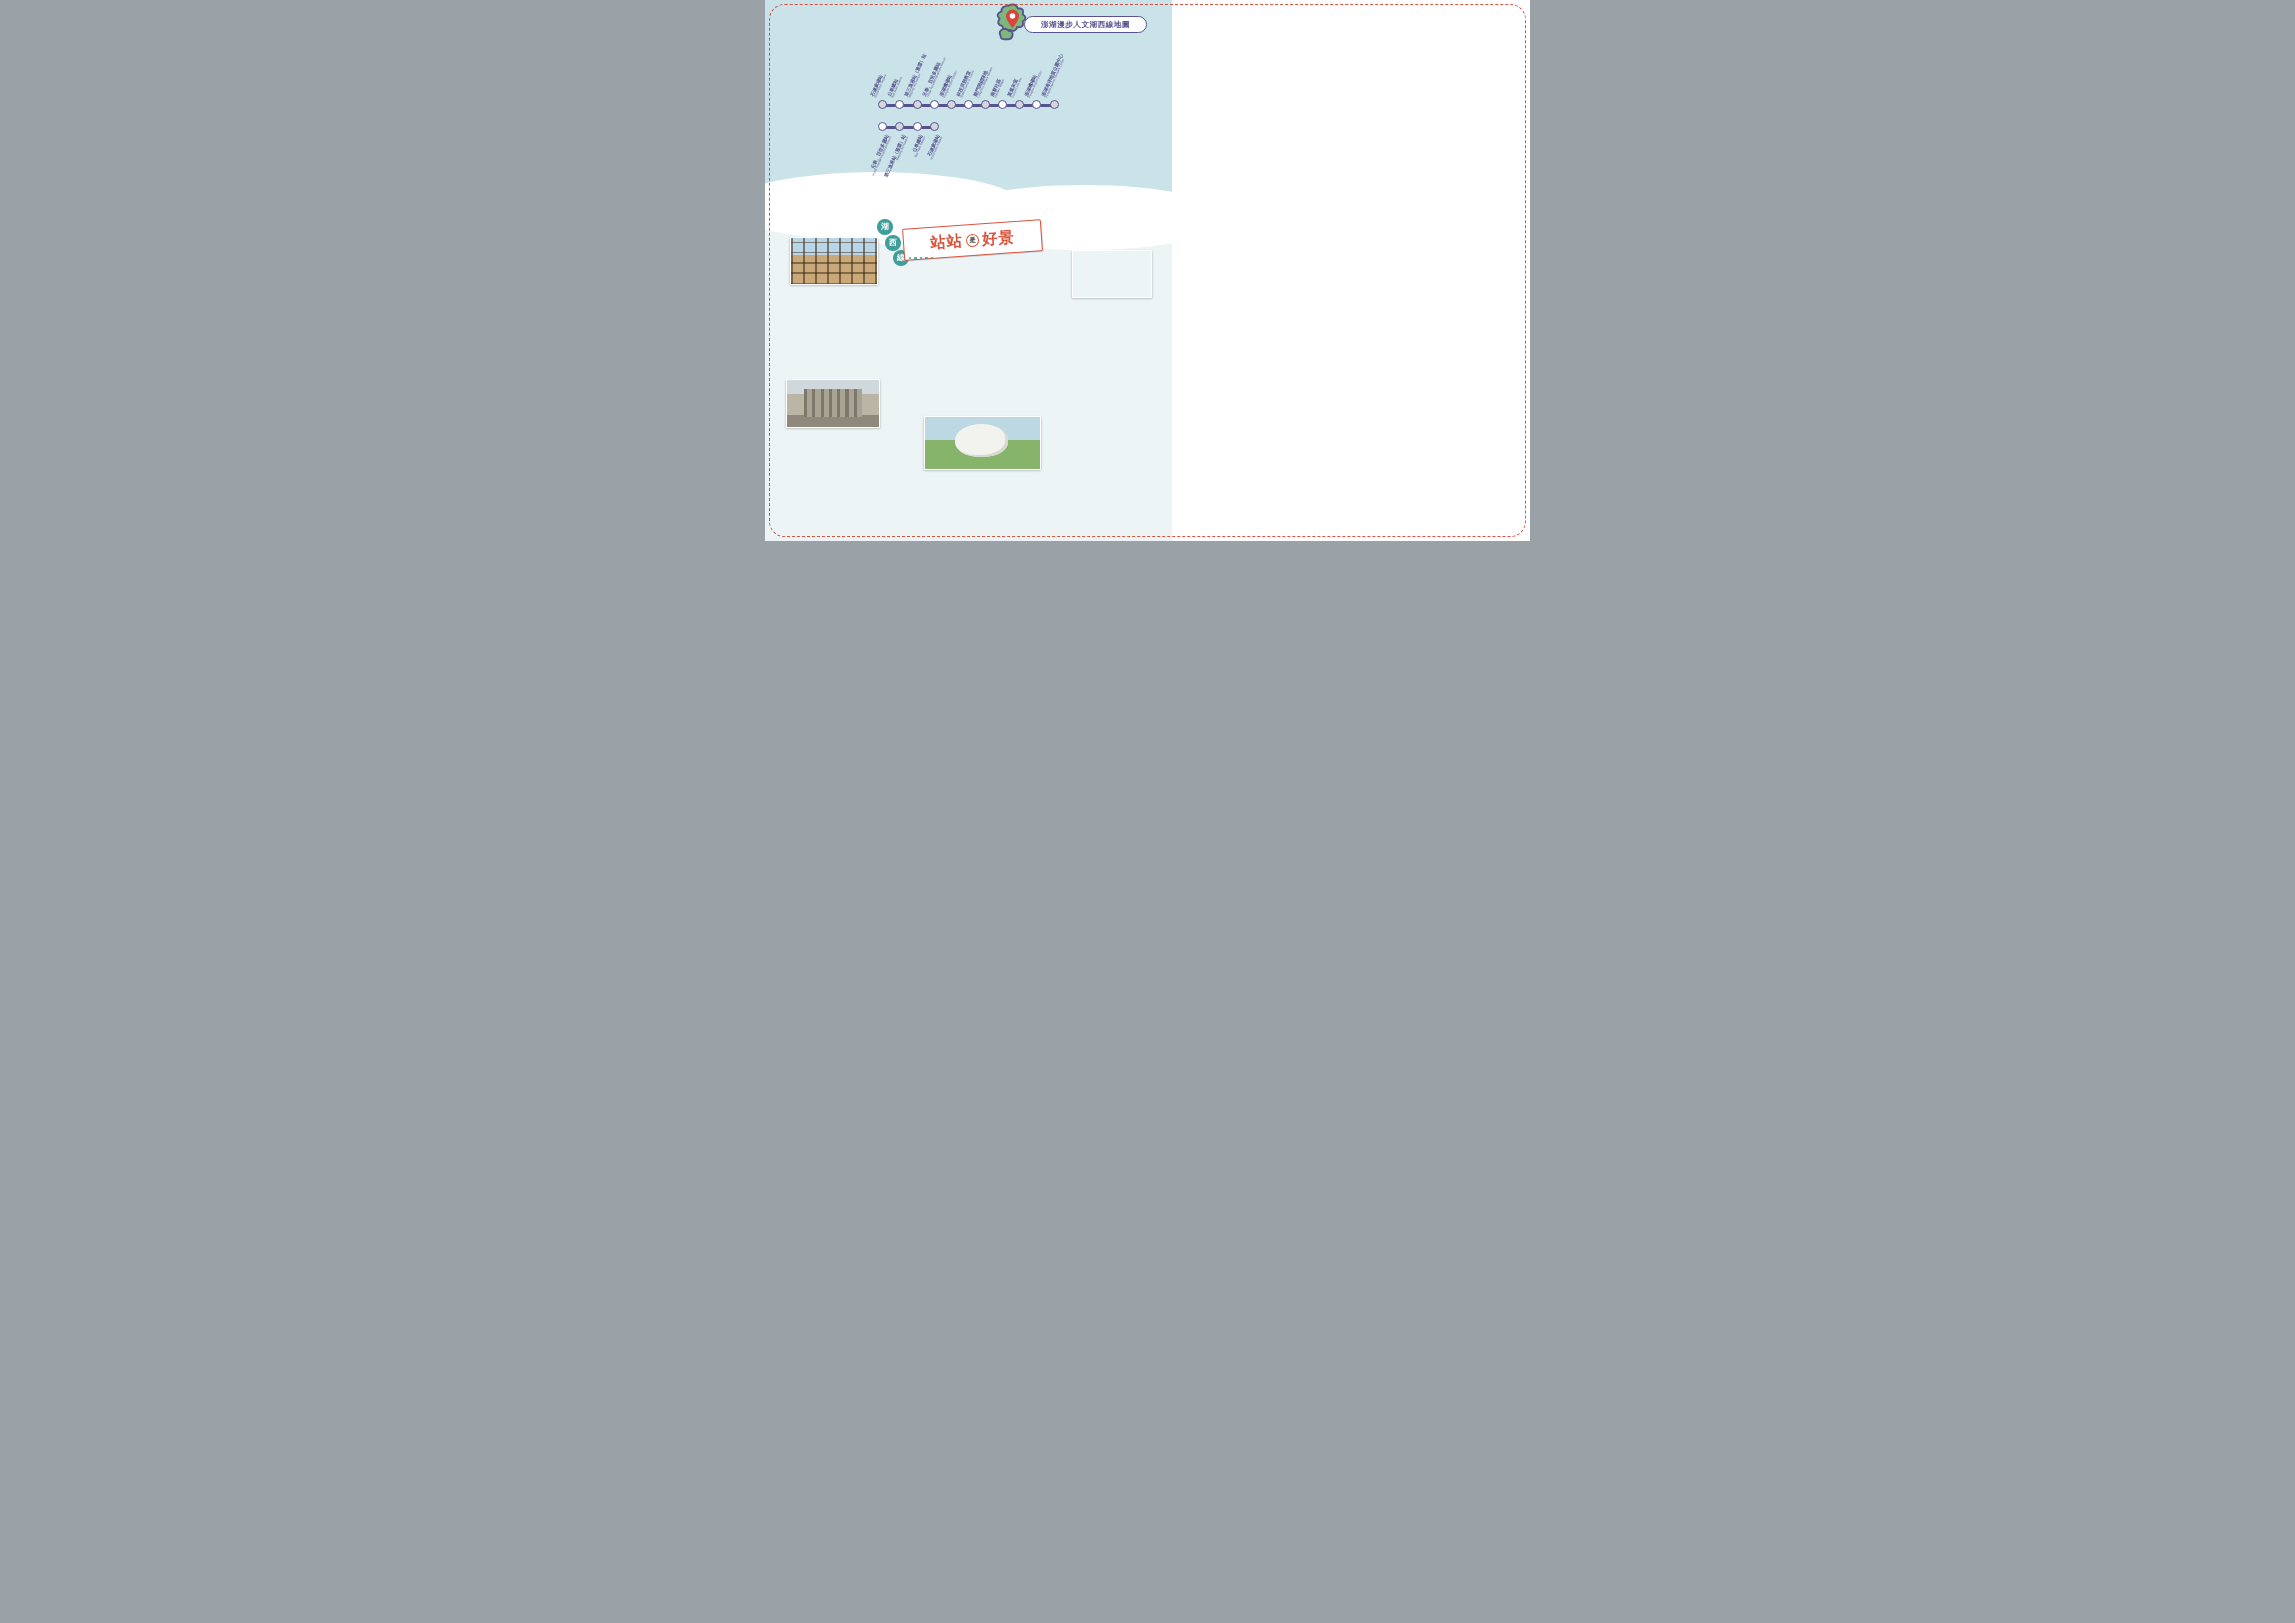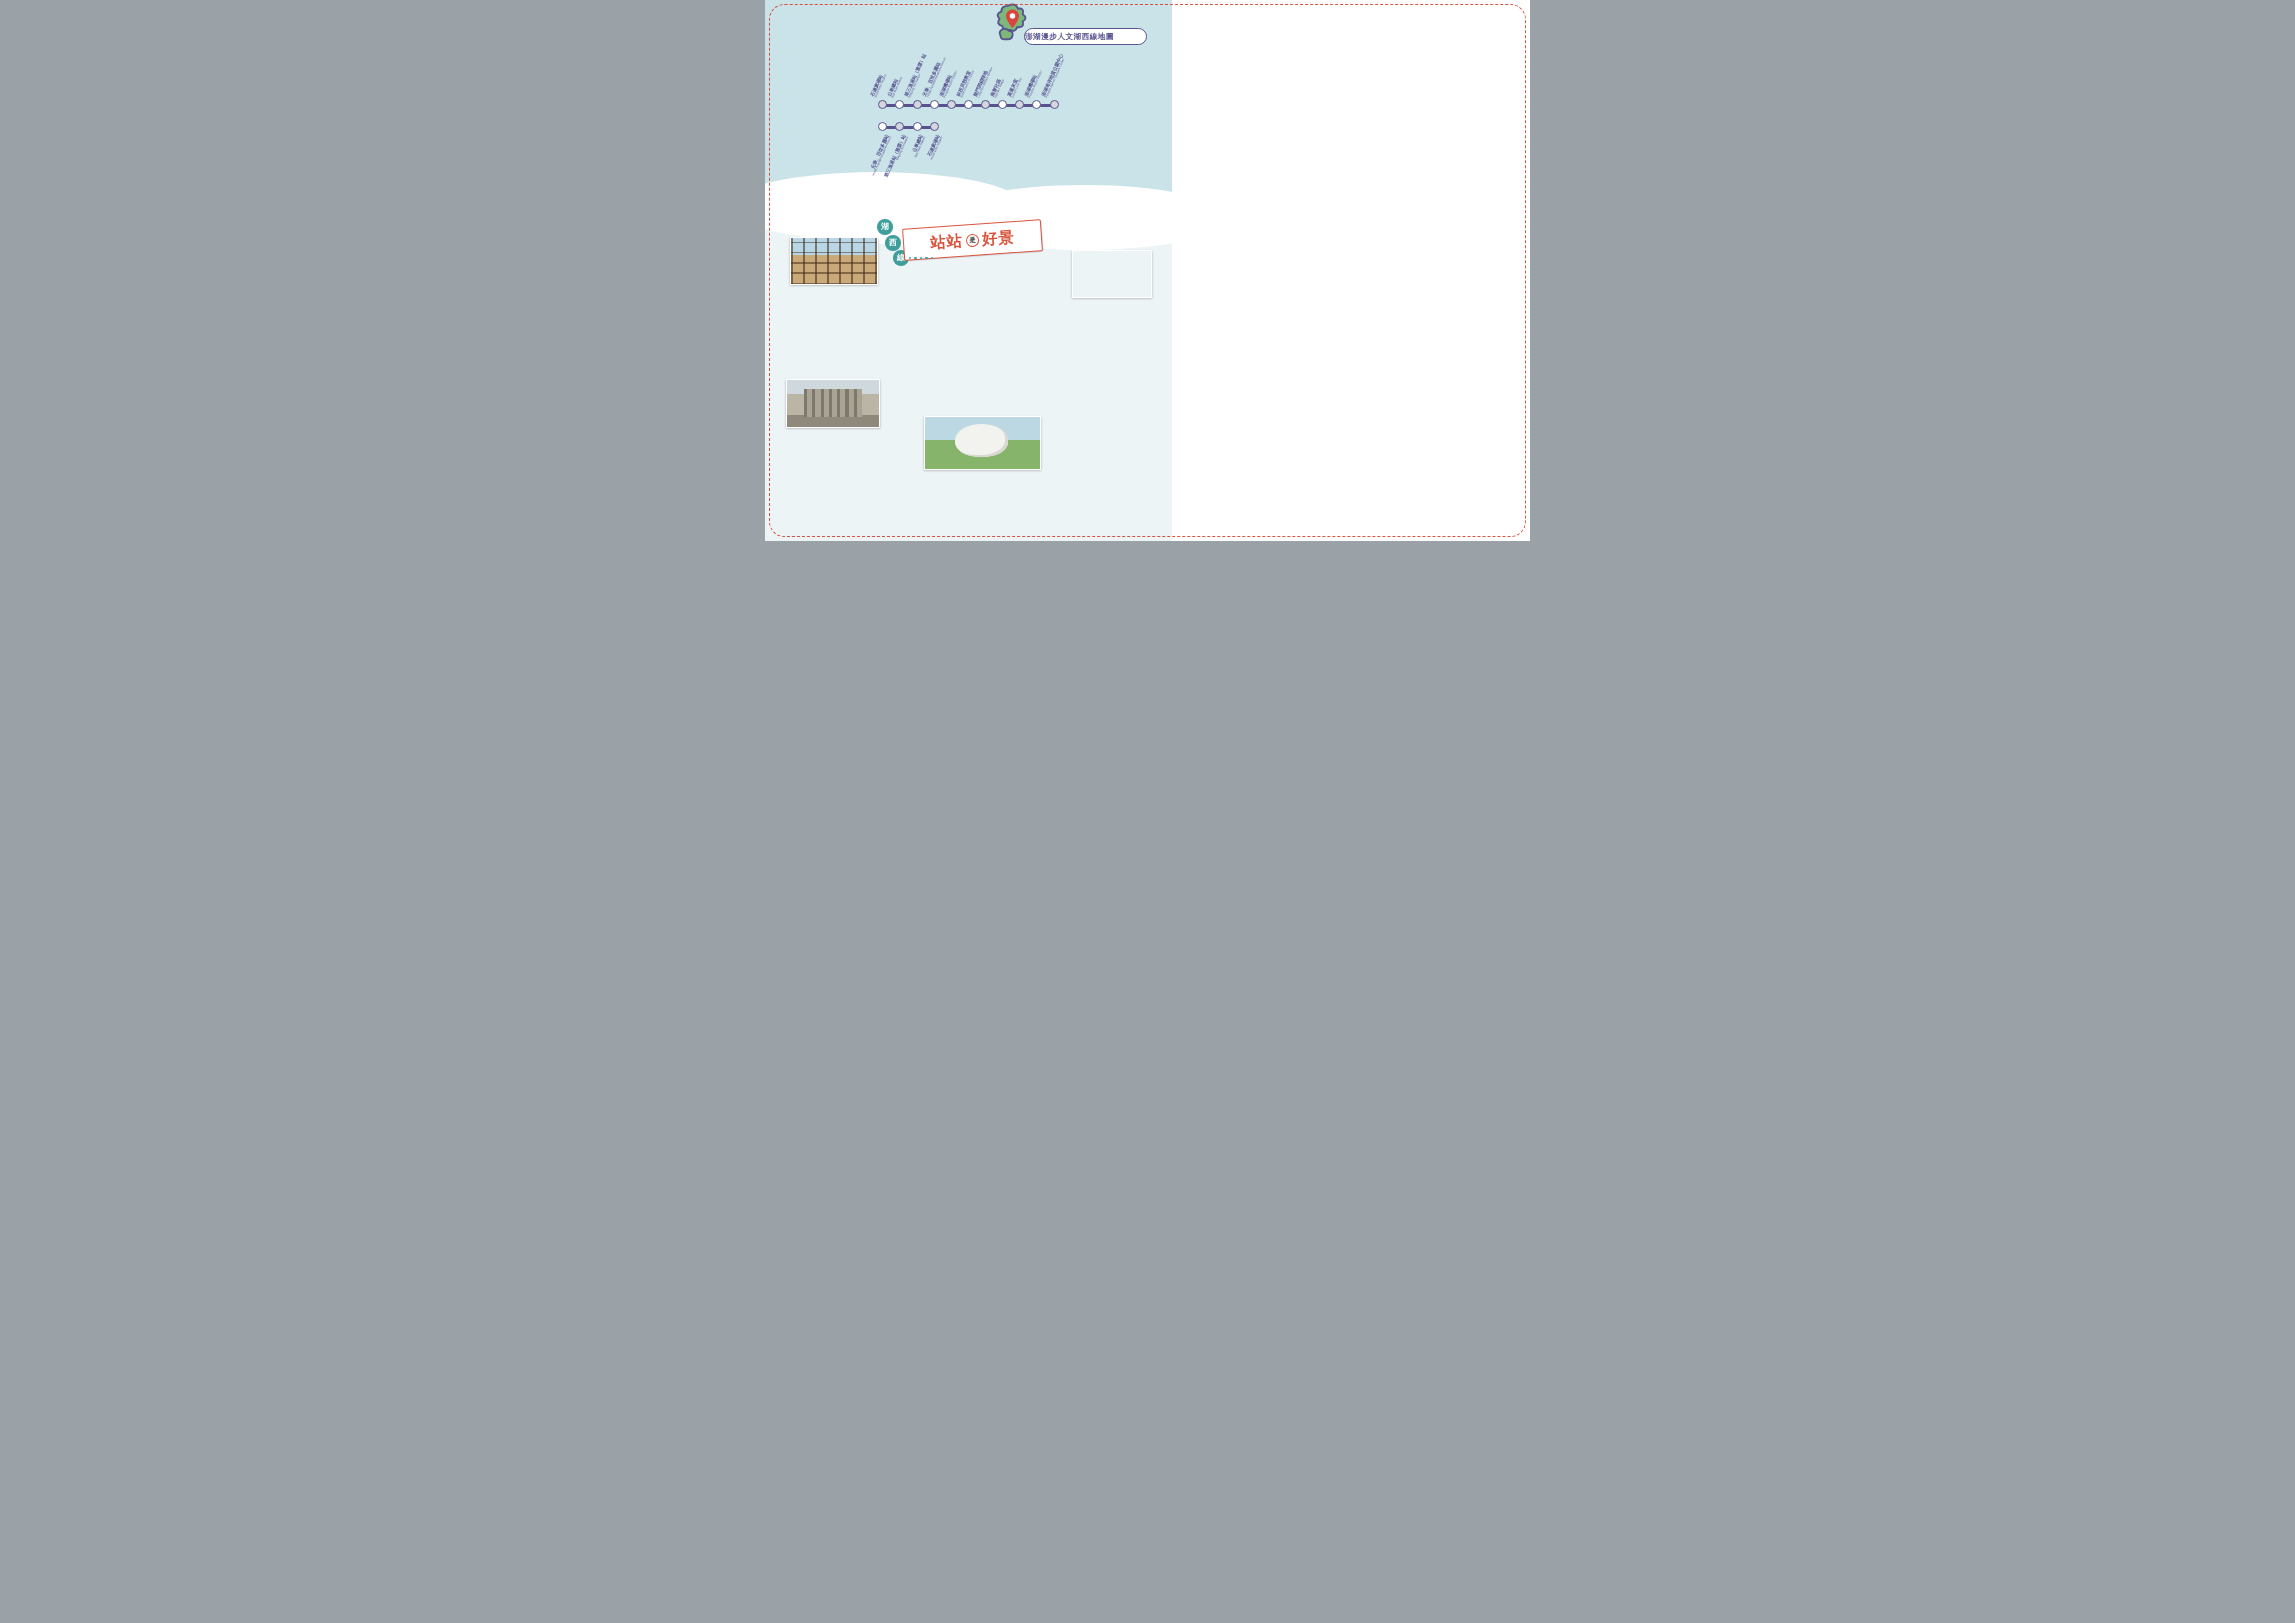--- a/index.html
+++ b/index.html
@@ -6,21 +6,21 @@
   #canvas{position:relative;width:765px;height:541px;background:#fff;overflow:hidden;margin:0 auto;}
   
   .frame{position:absolute;inset:4.2px;border:1.4px dashed #d6402e;border-radius:15.7px;pointer-events:none;z-index:60;opacity:.9;}
   
   .sea{position:absolute;left:0;top:0;width:407px;height:213px;background:#c9e3e8;}
   .left-lower{position:absolute;left:0;top:204px;width:407px;height:338px;background:#edf4f6;}
   .wave1{position:absolute;left:-37px;top:172px;width:296px;height:69px;background:#fff;border-radius:50%;}
   .wave2{position:absolute;left:176px;top:185px;width:287px;height:65px;background:#fff;border-radius:50%;}
   .wave3{position:absolute;left:56px;top:194px;width:324px;height:56px;background:#fff;border-radius:50%;}
   
-  .title-pill{position:absolute;left:259px;top:15.7px;width:121px;height:15.7px;background:#fff;border:1.4px solid #57538f;border-radius:10.2px;display:flex;align-items:center;z-index:6;margin-top:12px;}
+  .title-pill{position:absolute;left:259px;top:15.7px;width:121px;height:15.7px;background:#fff;border:1.4px solid #57538f;border-radius:10.2px;display:flex;align-items:center;justify-content:center;z-index:6;}
   .title-pill span{color:#57538f;font-size:7.6px;font-weight:bold;letter-spacing:0.5px;}
   .logo{position:absolute;left:229px;top:2.8px;z-index:7;}
   
   .rline{position:absolute;height:2.8px;background:#57538f;border-radius:1.4px;z-index:3;}
   .rstop{position:absolute;width:7.4px;height:7.4px;border:1.9px solid #57538f;border-radius:50%;z-index:4;}
   .rlabel{position:absolute;width:81px;height:10.2px;z-index:4;color:#57538f;line-height:1.1;}
   .rlabel .zh{display:block;font-size:4.6px;font-weight:bold;white-space:nowrap;}
   .rlabel .en{display:block;font-size:3px;white-space:nowrap;}
   .rlabel.out{transform:rotate(-66deg);transform-origin:left bottom;}
   .rlabel.ret{transform:rotate(-66deg);transform-origin:right top;text-align:right;}

